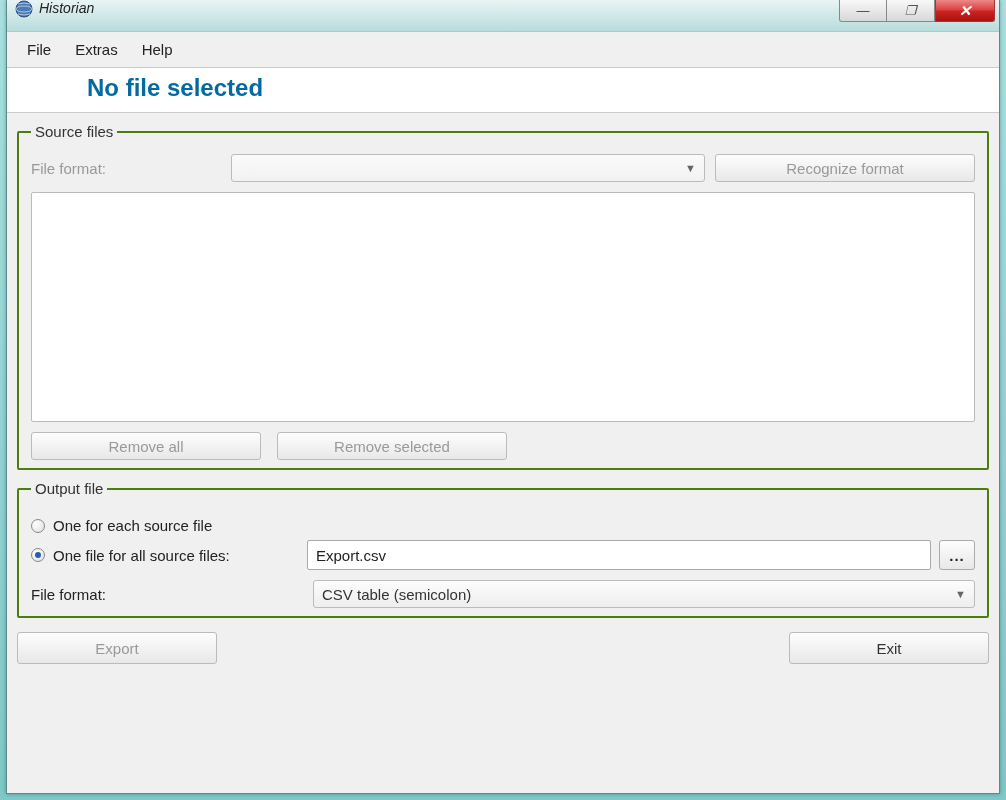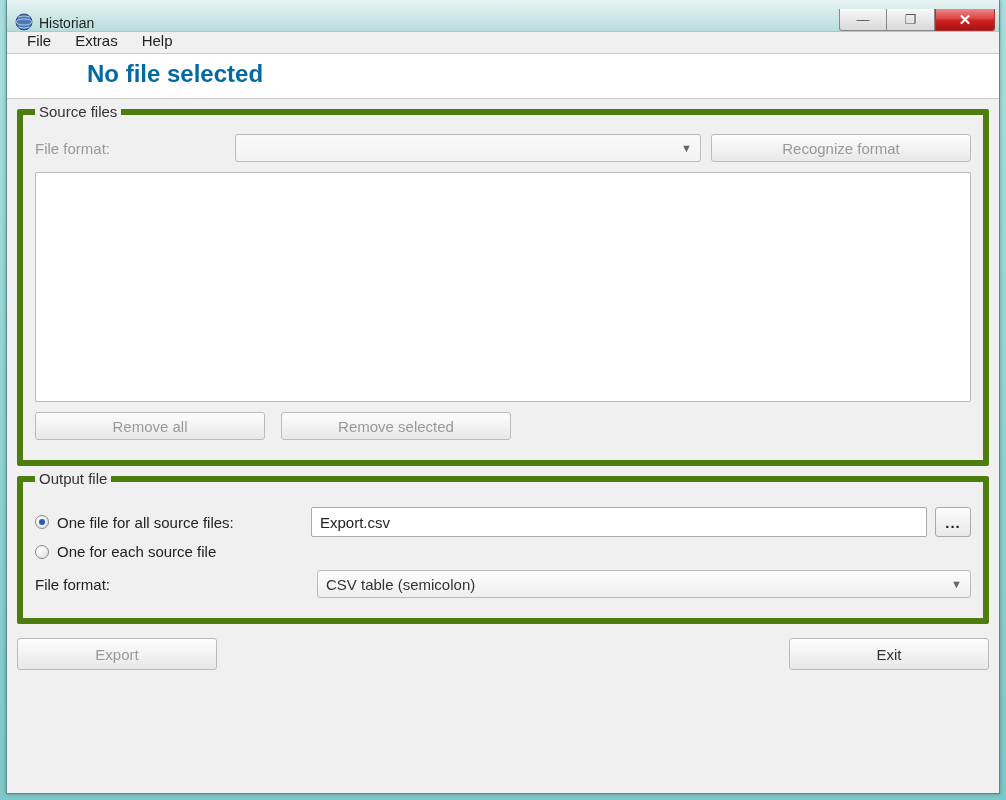--- a/index.html
+++ b/index.html
@@ -23,23 +23,24 @@
     border: 1px solid #5a8a8a;
     border-top: none;
     display: flex;
     flex-direction: column;
     box-shadow: 0 0 4px rgba(0,0,0,0.3);
   }
   .titlebar {
     height: 32px;
     background: linear-gradient(to bottom, #e8f4f4 0%, #d0e8e8 50%, #b8dcdc 100%);
     display: flex;
-    align-items: flex-end;
+    align-items: flex-start;
     padding: 0 4px 0 8px;
     border-bottom: 1px solid #b0c8c8;
+    font-style: italic;
   }
   .titlebar .app-icon {
     width: 18px; height: 18px;
     margin-right: 6px;
     display: inline-flex;
     align-items: center; justify-content: center;
   }
   .titlebar .title {
     flex: 1;
     color: #222;
@@ -60,24 +61,24 @@
     width: 60px;
     background: linear-gradient(to bottom, #e88 0%, #d44 45%, #c22 55%, #a11 100%);
     border-color: #a33;
     color: #fff;
     border-radius: 0 0 3px 0;
     font-weight: bold;
     font-size: 15px;
   }
   .win-btn.max { border-left: none; }
   .menubar {
-    height: 22px;
-    background: #f0f0f0;
-    display: flex;
-    align-items: flex-end;
+    height: 36px;
+    background: #f0f0f0;
+    display: flex;
+    align-items: center;
     padding: 0 10px;
     gap: 4px;
     border-bottom: 1px solid #ccc;
     font-size: 15px;
   }
   .menubar .menu-item { padding: 4px 10px; cursor: default; }
   .header-panel {
     background: #fff;
     border-bottom: 1px solid #ccc;
     padding: 6px 10px 10px 80px;
@@ -95,24 +96,24 @@
     margin: 2px 0 0 0;
   }
   .content {
     flex: 1;
     display: flex;
     flex-direction: column;
     padding: 0 10px;
     overflow: auto;
   }
   fieldset.group {
-    border: 6px solid #4d7c0f;
+    border: 2px solid #4d7c0f;
     border-radius: 2px;
-    margin: 4px 0 0 0;
-    padding: 14px 12px 20px 12px;
+    margin: 10px 0 0 0;
+    padding: 14px 12px 8px 12px;
     background: #f0f0f0;
   }
   fieldset.group > legend {
     padding: 0 4px;
     font-size: 15px;
     color: #333;
   }
   .row { display: flex; align-items: center; gap: 10px; margin-bottom: 10px; }
   .lbl { color: #999; width: 190px; font-size: 15px; }
   .lbl.enabled { color: #222; }
@@ -248,34 +249,34 @@
 
       <div class="remove-row">
         <div class="btn disabled">Remove all</div>
         <div class="btn disabled">Remove selected</div>
       </div>
     </fieldset>
 
     <fieldset class="group">
       <legend>Output file</legend>
 
+      <div class="radio-row">
+        <span class="radio"></span>
+        <span>One for each source file</span>
+      </div>
+
       <div class="radio-row" style="gap:8px;">
         <span class="radio checked"></span>
         <span style="width:246px">One file for all source files:</span>
         <div class="textbox">
           <span>Export.csv</span>
         </div>
         <div class="browse-btn">...</div>
       </div>
 
-      <div class="radio-row">
-        <span class="radio"></span>
-        <span>One for each source file</span>
-      </div>
-
       <div class="output-format-row">
         <div class="lbl enabled">File format:</div>
         <div class="combo">
           <span>CSV table (semicolon)</span>
           <span class="caret">▼</span>
         </div>
       </div>
     </fieldset>
 
     <div class="action-row">

